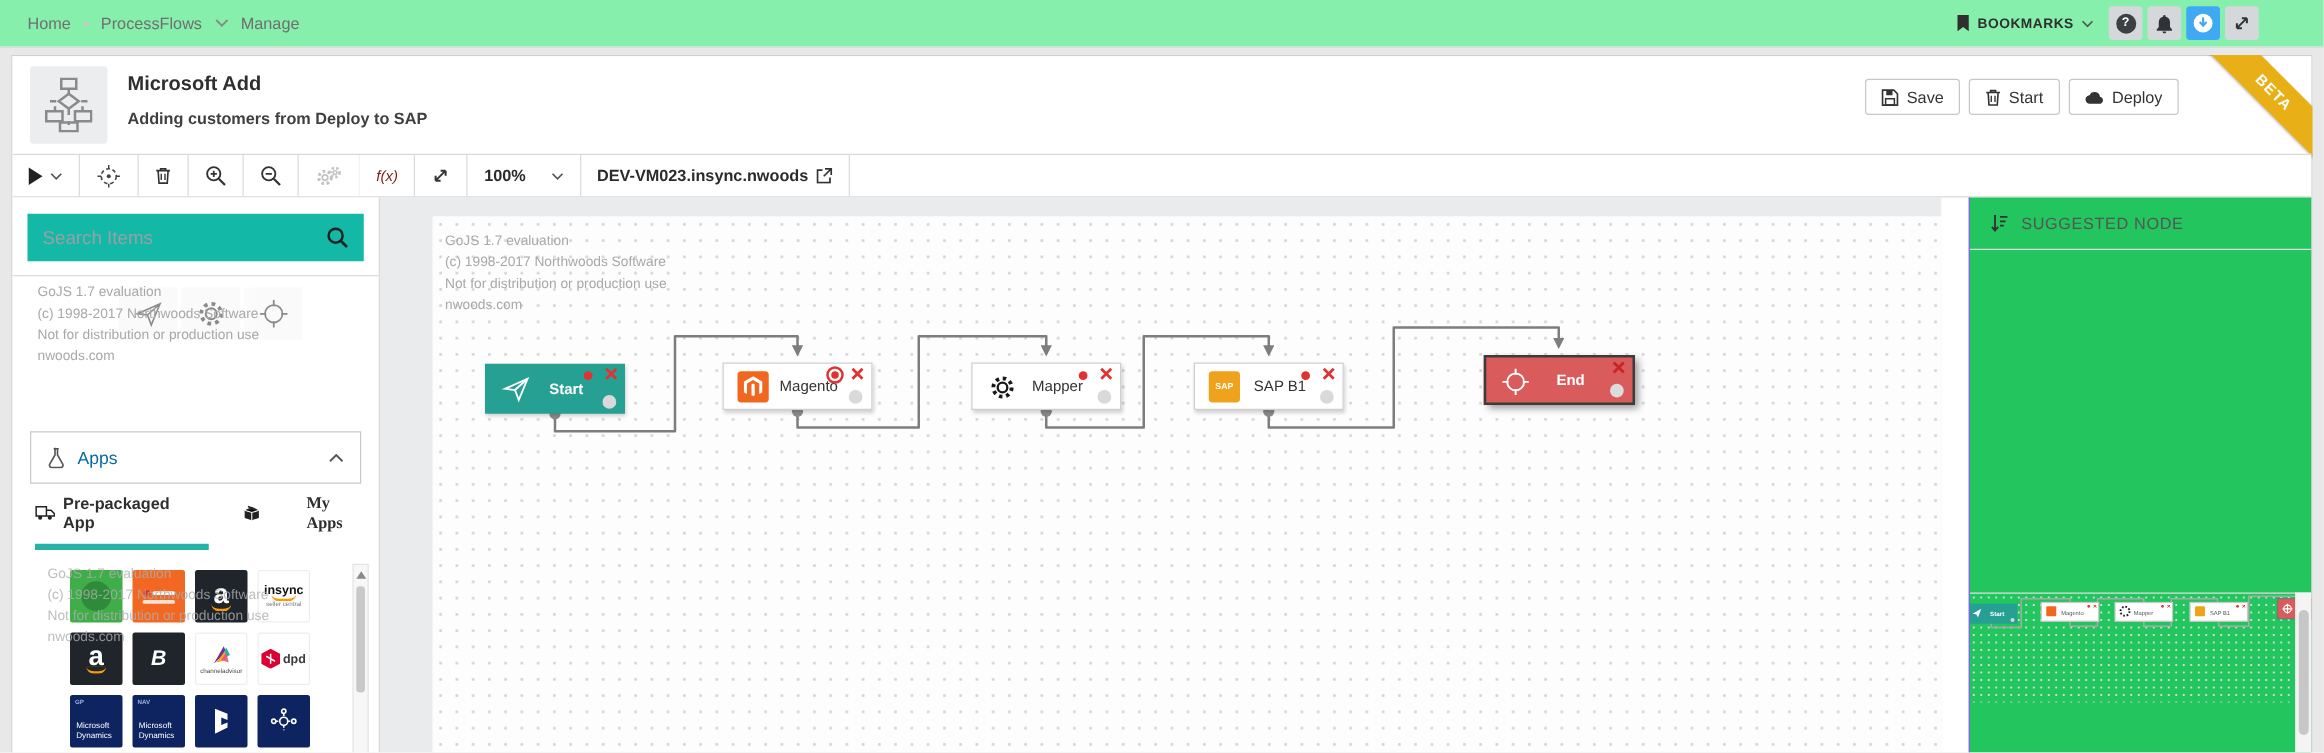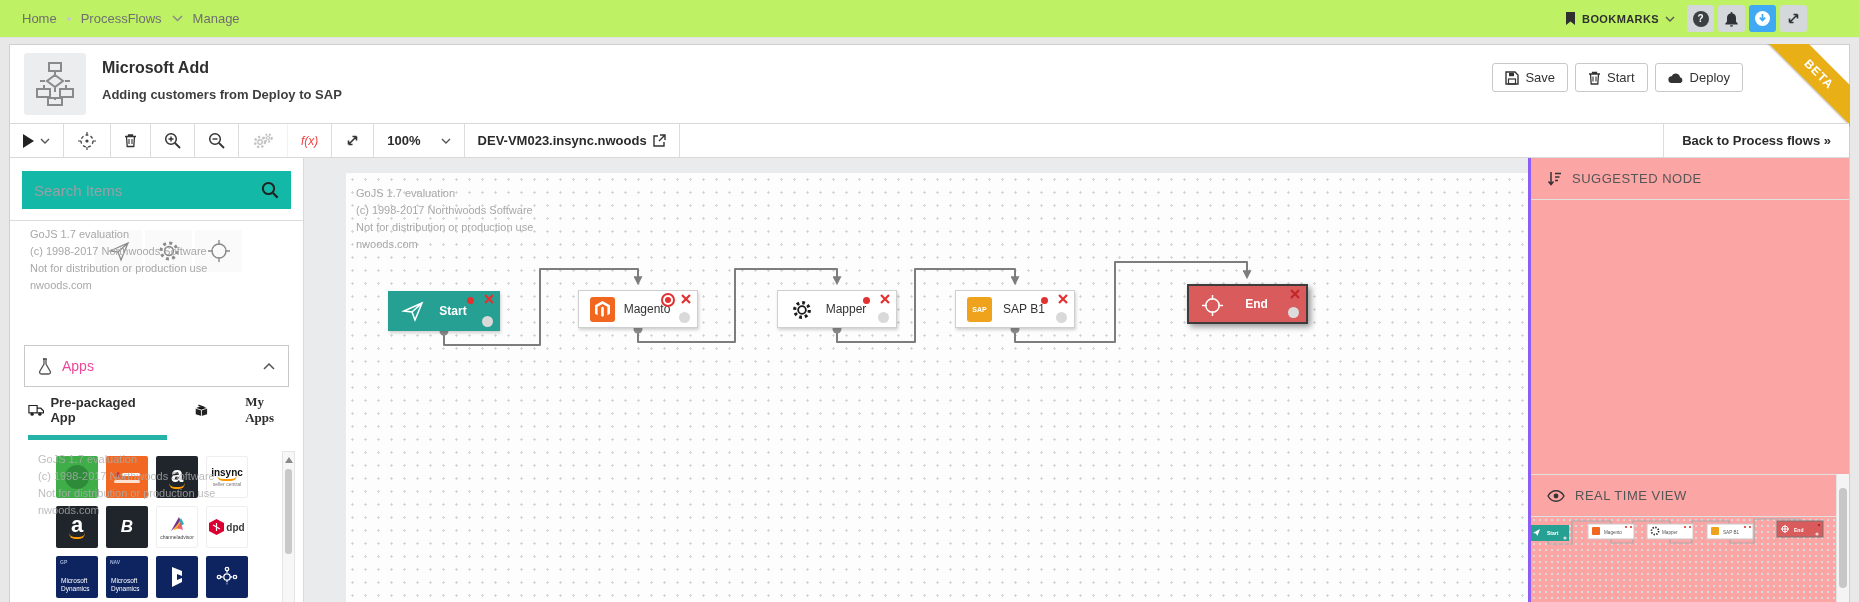--- a/index.html
+++ b/index.html
@@ -1,21 +1,21 @@
 <!DOCTYPE html>
 <html><head>
 <meta charset="utf-8">
 <style>
   * { box-sizing: border-box; margin: 0; padding: 0; }
   html,body { width:1859px; height:602px; }
   body { font-family:"Liberation Sans", sans-serif; background:#e8e8e8; overflow:hidden; }
   .screen { position:relative; width:1859px; height:602px; background:#e8e8e8; overflow:hidden; }
 
   
-  .topbar { position:absolute; left:0; top:0; width:1859px; height:38px; background:#bef264; border-bottom:1px solid #e2e2e2; display:flex; align-items:center; }
+  .topbar { position:absolute; left:0; top:0; width:1859px; height:38px; background:#86efac; border-bottom:1px solid #e2e2e2; display:flex; align-items:center; }
   .crumbs { display:flex; align-items:center; gap:10px; padding-left:22px; color:#6f6f6f; font-size:13px; }
   .crumbs .crumb { cursor:pointer; }
   .dot-sep { width:4px; height:4px; border-radius:50%; background:#c9c9c9; }
   .chev { display:inline-block; }
   .topbar-right { margin-left:auto; display:flex; align-items:center; gap:4px; padding-right:52px; }
   .bookmarks { display:flex; align-items:center; gap:6px; font-size:11px; font-weight:bold; color:#2f2f2f; letter-spacing:.4px; cursor:pointer; margin-right:8px;}
   .icon-btn { width:27px; height:27px; border-radius:3px; background:#d4d8db; display:flex; align-items:center; justify-content:center; cursor:pointer; }
   .icon-btn.blue { background:#3fa9f4; }
   .help-circle { width:16px; height:16px; border-radius:50%; background:#3c4043; color:#fff; font-size:10px; font-weight:bold; display:flex; align-items:center; justify-content:center; }
 
@@ -34,34 +34,34 @@
 
   
   .toolbar { position:absolute; left:0; top:78px; right:0; height:35px; background:#fff; border-top:1px solid #d9d9d9; border-bottom:1px solid #d9d9d9; display:flex; align-items:stretch; }
   .tseg { display:flex; align-items:center; gap:6px; padding:0 13px; border-right:1px solid #dcdcdc; cursor:pointer; font-size:13px; color:#2b2b2b; }
   .tseg.disabled { opacity:.35; }
   .tseg.grow { flex:1; border-right:none; cursor:default; }
   .tseg.back { border-right:none; border-left:1px solid #dcdcdc; font-weight:bold; padding:0 18px; }
   .play-tri { width:0; height:0; border-left:11px solid #222; border-top:7px solid transparent; border-bottom:7px solid transparent; }
   .zoomtxt { font-weight:bold; }
   .envtxt { font-weight:bold; }
-  .fx { font-size:12px; color:#ef4444; font-style:italic; }
+  .fx { font-size:12px; color:#7f1d1d; font-style:italic; }
 
   
   .palette { position:absolute; left:0; top:113px; width:294px; bottom:0; background:#fff; border-right:1px solid #d9d9d9; }
   .search-wrap { position:absolute; left:12px; right:12px; top:13px; height:38px; background:#14b8a6; display:flex; align-items:center; padding:0 12px; }
   .search-input { flex:1; border:none; background:transparent; outline:none; font-size:15px; color:#4a5054; font-family:"Liberation Sans",sans-serif; }
   .search-input::placeholder { color:#97a0a5; }
   .pal-divider { position:absolute; left:0; right:0; top:62px; border-top:1px solid #dcdcdc; }
   .ghost-tiles { position:absolute; top:72px; left:85px; display:flex; gap:3px; }
   .ghost-tile { width:47px; height:42px; background:#fafafa; display:flex; align-items:center; justify-content:center; opacity:.85; }
   .watermark { font-size:11px; color:#a8a8a8; line-height:17px; }
   .pal-watermark { position:absolute; left:20px; top:68px; pointer-events:none; }
   .apps-box { position:absolute; left:14px; right:14px; top:187px; height:42px; border:1px solid #c9c9c9; display:flex; align-items:center; gap:10px; padding:0 13px; cursor:pointer; }
-  .apps-title { font-size:14px; color:#ec4899; flex:1; }
+  .apps-title { font-size:14px; color:#0369a1; flex:1; }
   .tabs { position:absolute; left:18px; right:14px; top:239px; height:26px; display:flex; align-items:center; }
   .tab { display:flex; align-items:center; gap:6px; font-size:13px; font-weight:bold; color:#2f2f2f; cursor:pointer; }
   .tab.my { margin-left:40px;font-family:Liberation Serif, serif; }
   .tab-underline { position:absolute; left:18px; top:277px; width:139px; height:5px; background:#26b3a7; }
   .apps-grid { position:absolute; left:46px; top:298px; width:192px; display:grid; grid-template-columns:repeat(4,42px); grid-auto-rows:42px; gap:8px; }
   .tile { width:42px; height:42px; border-radius:2px; position:relative; overflow:hidden; cursor:pointer; display:flex; align-items:center; justify-content:center; }
   .tile.dark { background:#20252b; }
   .tile.navy { background:#0d2461; }
   .tile.white { background:#fff; border:1px solid #eee; flex-direction:column; }
   .amz-a { color:#fff; font-size:22px; font-weight:bold; line-height:20px; }
@@ -93,21 +93,21 @@
   .node.endn { background:#d95b5b; border:2px solid #3c3c3c; height:40px; box-shadow:3px 3px 6px rgba(0,0,0,.4); }
   .status-dot { position:absolute; width:7px; height:7px; border-radius:50%; background:#e23131; right:26px; top:6px; }
   .status-ring { position:absolute; right:22px; top:2px; width:14px; height:14px; border:2px solid #e23131; border-radius:50%; display:flex; align-items:center; justify-content:center; }
   .status-ring .inner { width:6px; height:6px; border-radius:50%; background:#e23131; }
   .close-x { position:absolute; right:6px; top:3px; width:10px; height:10px; cursor:pointer; }
   .corner-circle { position:absolute; right:7px; bottom:4px; width:11px; height:11px; border-radius:50%; background:#d9d9d9; }
   .node.endn .corner-circle { background:#dcdcdc; }
   .sap-tile-text { color:#fff; font-size:7px; font-weight:bold; }
 
   
-  .rightbar { position:absolute; right:0; top:113px; width:321px; bottom:0; background:#fca5a5; border-left:3px solid #8b5cf6; }
+  .rightbar { position:absolute; right:0; top:113px; width:274px; bottom:0; background:#22c55e; border-left:1px solid #8b5cf6; }
   .rb-header { height:42px; display:flex; align-items:center; gap:10px; padding:0 16px; border-bottom:1px solid #e0e0e0; font-size:13px; color:#555; letter-spacing:.5px; }
   .rb-empty { height:274px; }
   .rt-section { border-top:1px solid #e0e0e0; }
   .rt-mini { position:relative; height:87px; background-image:radial-gradient(circle,#dadada .8px, transparent 1px); background-size:6px 6px; overflow:hidden; }
   .rb-scroll { position:absolute; right:0; top:316px; bottom:0; width:13px; background:#f4f4f4; border-left:1px solid #e4e4e4; }
   .rb-scroll .thumb { width:8px; margin:14px auto 0; height:100px; background:#c7c7c7; border-radius:4px; }
 
   svg.ic { display:block; }
 </style>
 </head>
@@ -261,23 +261,20 @@
           </svg>
       </div>
       <div class="tseg">
         <span class="envtxt">DEV-VM023.insync.nwoods</span>
         <svg class="ic" width="13" height="13" viewBox="0 0 13 13">
             <path d="M5 2H1v10h10V8" fill="none" stroke="#333" stroke-width="1.4"></path>
             <path d="M7 1h5v5M12 1L6 7" fill="none" stroke="#333" stroke-width="1.4"></path>
           </svg>
       </div>
       <div class="tseg grow"></div>
-      <div class="tseg back">
-        <span>Back to Process flows »</span>
-      </div>
     </div>
 
     <div class="palette">
       <div class="search-wrap">
         <input class="search-input" type="text" placeholder="Search Items" style="">
         <svg class="ic" width="18" height="18" viewBox="0 0 18 18">
             <circle cx="7.5" cy="7.5" r="5.6" fill="none" stroke="#222" stroke-width="2"></circle>
             <path d="M12 12l4.6 4.6" stroke="#222" stroke-width="2.2"></path>
           </svg>
       </div>
@@ -537,27 +534,20 @@
       <div class="rb-header">
         <svg class="ic" width="15" height="16" viewBox="0 0 15 16">
             <path d="M4 1v12M1.5 10.5L4 13.5l2.5-3" fill="none" stroke="#333" stroke-width="1.5"></path>
             <path d="M8 2.5h6M8 6h4.5M8 9.5h3" stroke="#333" stroke-width="1.4"></path>
           </svg>
         <span>SUGGESTED NODE</span>
       </div>
       <div class="rb-empty"></div>
 
       <div class="rt-section">
-        <div class="rb-header">
-          <svg class="ic" width="18" height="12" viewBox="0 0 18 12">
-              <path d="M1 6C3.2 2.2 6 .8 9 .8S14.8 2.2 17 6c-2.2 3.8-5 5.2-8 5.2S3.2 9.8 1 6z" fill="none" stroke="#333" stroke-width="1.4"></path>
-              <circle cx="9" cy="6" r="2.4" fill="#333"></circle>
-            </svg>
-          <span>REAL TIME VIEW</span>
-        </div>
         <div class="rt-mini">
           <svg class="ic" width="296" height="87" viewBox="0 0 296 87">
             <g fill="none" stroke="#a9a9a9" stroke-width="1.2" stroke-linejoin="round">
               <path d="M17 23v4h24v-23h39v9"></path>
               <path d="M80 22v4h22v-22h37v9"></path>
               <path d="M139 22v4h22v-22h37v9"></path>
               <path d="M199 22v4h24v-24h46v10"></path>
             </g>
             <g>
               <rect x="-4" y="8" width="42" height="16" fill="#27a094"></rect>

